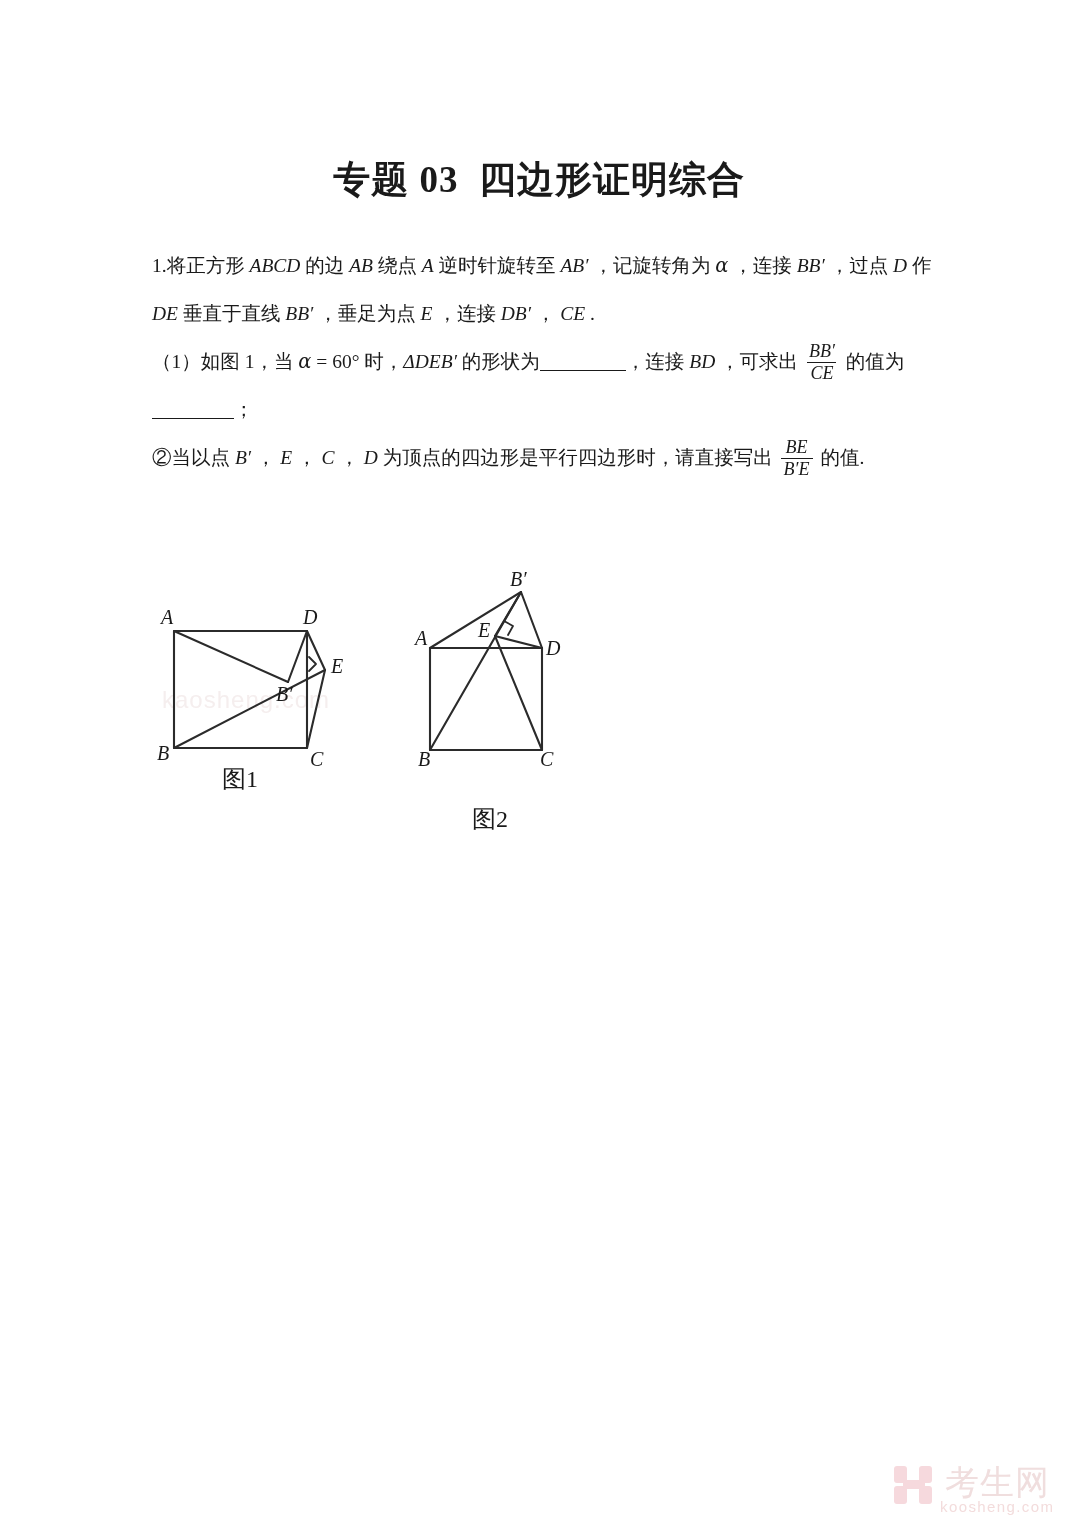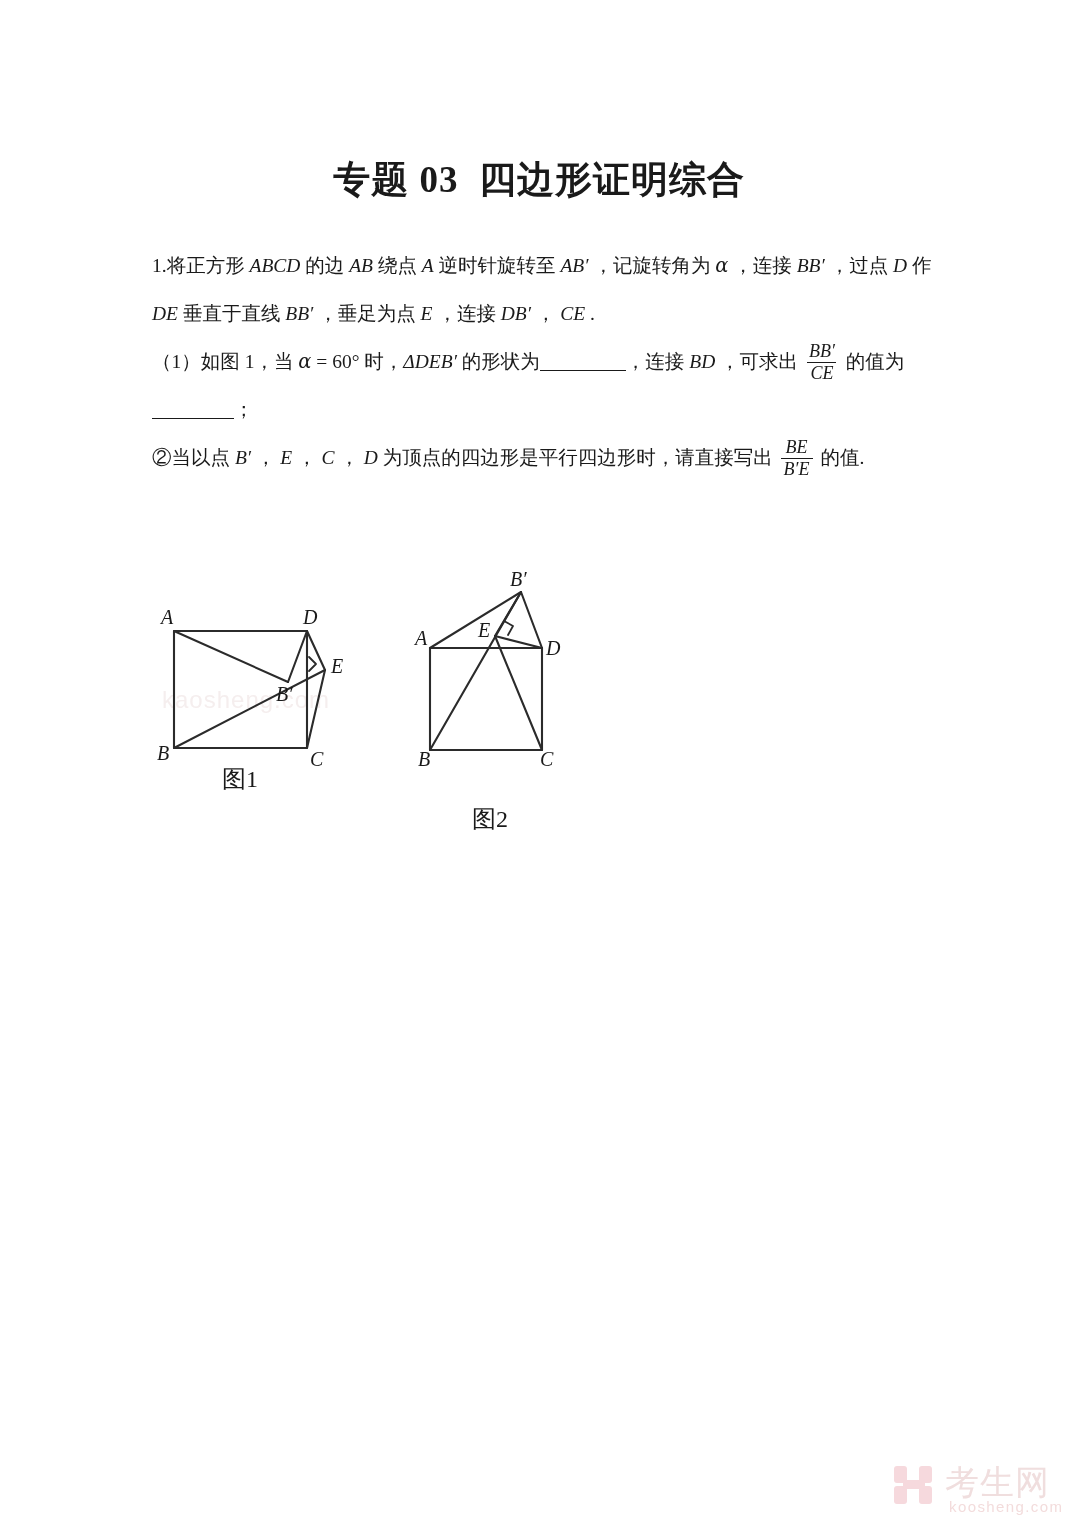--- a/index.html
+++ b/index.html
@@ -125,21 +125,21 @@
     left: 52px;
     top: -2px;
     font-size: 34px;
     letter-spacing: 1px;
     color: #f0dede;
     font-family: Liberation Serif, serif;
     white-space: pre;
   }
   .wm-text-en {
     position: absolute;
-    left: 56px;
+    left: 47px;
     top: 36px;
     font-size: 15px;
     letter-spacing: 1.4px;
     color: #f3dcdc;
     font-family: "Liberation Sans", "DejaVu Sans", sans-serif;
     white-space: pre;
   }
 
   
   .fig-wm {

